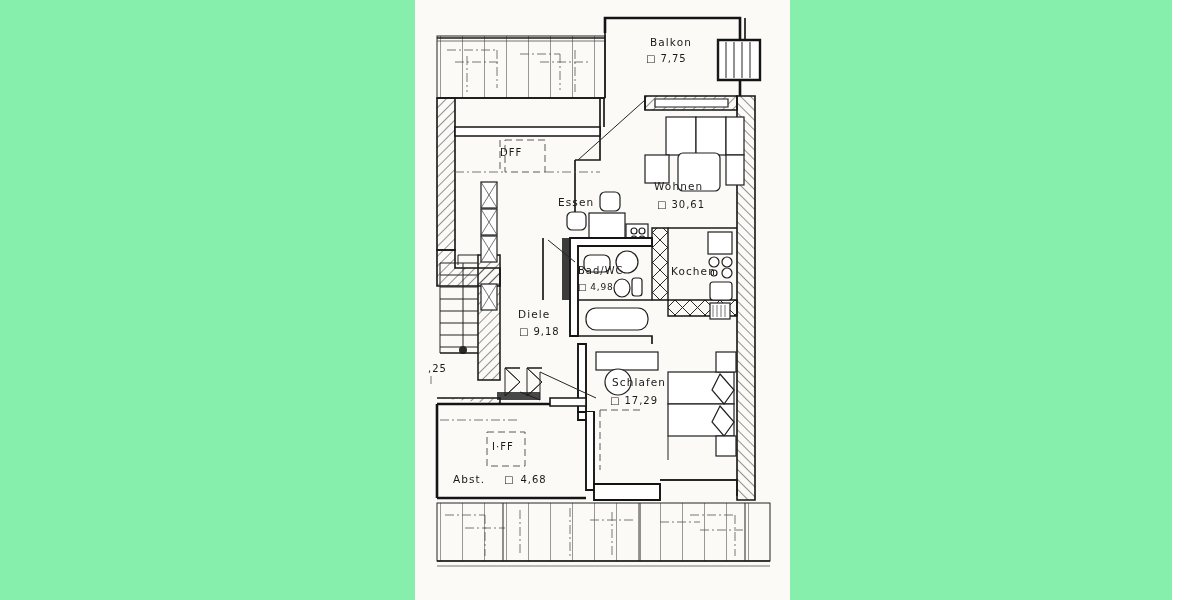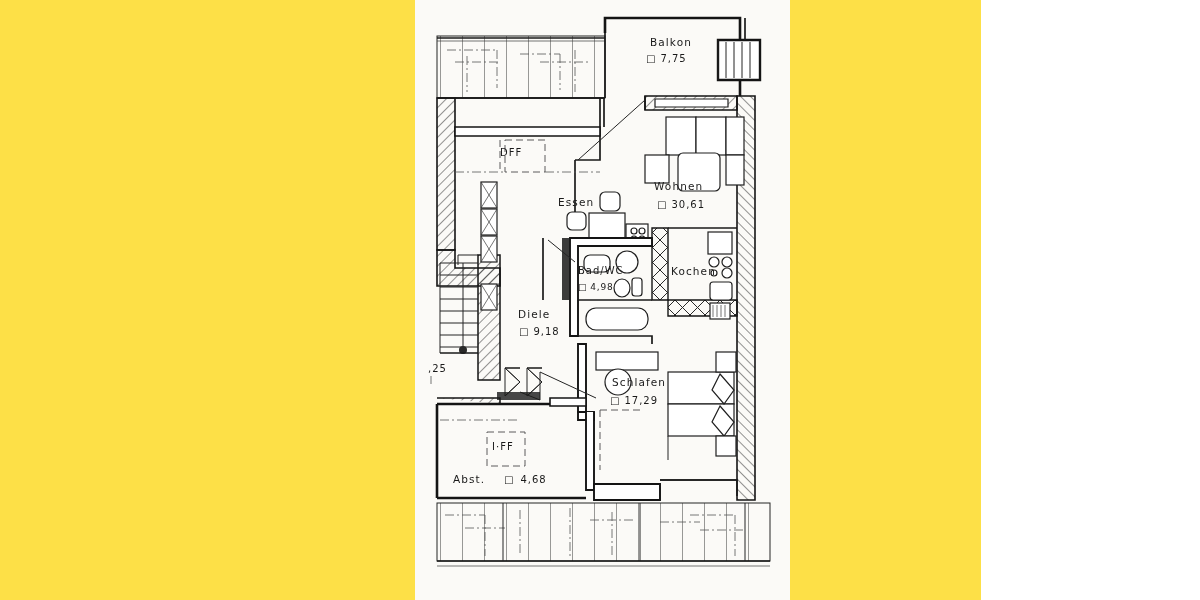--- a/index.html
+++ b/index.html
@@ -1,19 +1,19 @@
 <!DOCTYPE html>
 <html><head>
 <meta charset="utf-8">
 <title>Floor Plan</title>
 <style>
   html,body{margin:0;padding:0;background:#ffffff;}
   body{width:1200px;height:600px;overflow:hidden;
        font-family:"DejaVu Sans",sans-serif;}
-  #sheet{position:relative;width:981px;height:600px;background:#fde047;}
+  #sheet{position:relative;width:1124px;height:600px;background:#86efac;padding-left:48px;}
   #plan{position:absolute;left:0;top:0;width:1200px;height:600px;}
   .lbl{font-family:"DejaVu Sans",sans-serif;fill:#1a1a1a;
        font-size:10.5px;letter-spacing:1.1px;}
   .lbl-sm{font-size:10px;letter-spacing:1.0px;}
   .lbl-tiny{font-size:9px;letter-spacing:0.8px;}
   .w{stroke:#141414;fill:none;stroke-width:2.6;}
   .w2{stroke:#1a1a1a;fill:none;stroke-width:1.7;}
   .thin{stroke:#242424;fill:none;stroke-width:1.0;}
   .hair{stroke:#3a3a3a;fill:none;stroke-width:0.7;}
   .dash{stroke:#4a4a4a;fill:none;stroke-width:0.9;

